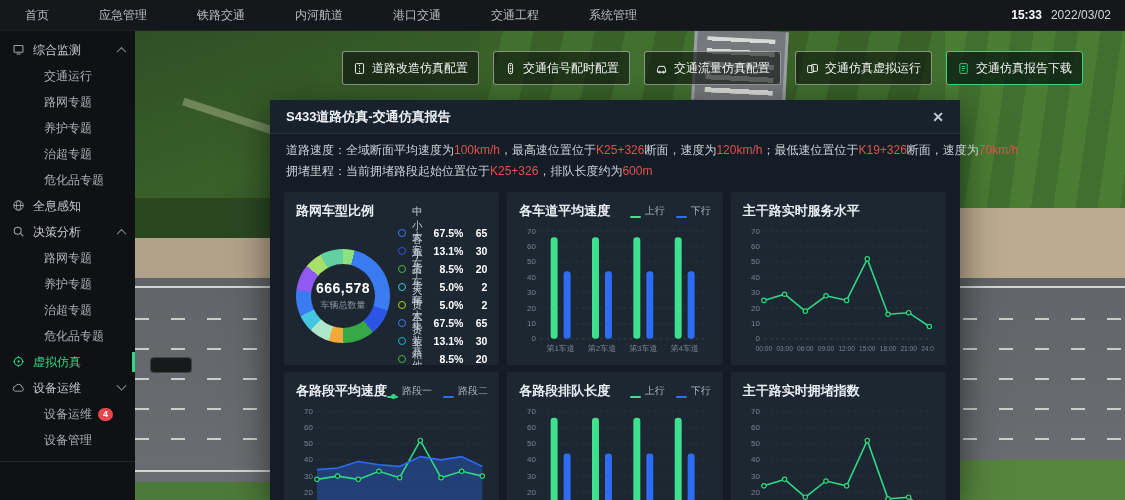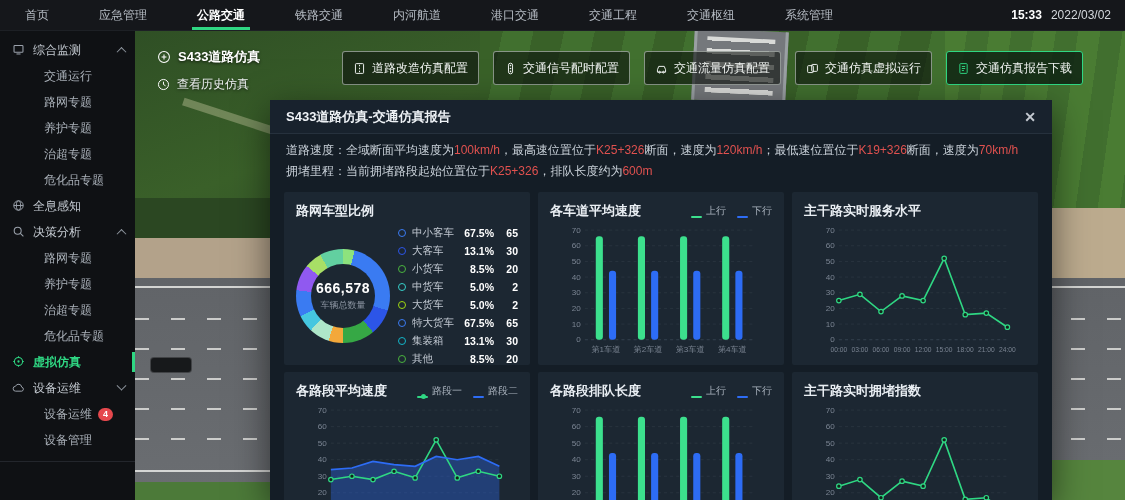--- a/index.html
+++ b/index.html
@@ -18,21 +18,21 @@
   
   .sidebar{position:absolute;top:30px;left:0;width:135px;bottom:0;background:#0f1114;z-index:40;padding-top:7px}
   .side-item{height:26px;display:flex;align-items:center;padding:0 10px 0 12px;font-size:12px;
        color:#c6ccd3;position:relative;cursor:pointer;white-space:nowrap}
   .side-item .s-icon{width:14px;height:14px;margin-right:7px;display:flex;color:#9aa1ab;flex:none}
   .side-item.sub{padding-left:44px;color:#aab1b9}
   .side-item .chev{margin-left:auto;width:6px;height:6px;border-right:1.4px solid #8e959e;
        border-bottom:1.4px solid #8e959e;flex:none}
   .chev.up{transform:rotate(-135deg) translate(-1px,-1px)}
   .chev.down{transform:rotate(45deg) translate(-2px,-2px)}
-  .side-item.active{color:#2fd783;font-weight:bold}
+  .side-item.active{color:#2fd783;font-weight:normal}
   .side-item.active .s-icon{color:#2fd783}
   .side-item.active::after{content:'';position:absolute;right:0;top:3px;bottom:3px;width:3px;background:#2fd783}
   .badge{background:#e5484d;color:#fff;font-size:9px;border-radius:8px;padding:1px 5px;margin-left:6px;line-height:11px;font-weight:bold}
   .side-div{height:1px;background:#23262c;margin:8px 0 0 0}
   
   .map{position:absolute;left:135px;top:30px;right:0;bottom:0;background:#3c612d;overflow:hidden;z-index:1}
   .map>div{position:absolute}
   .m-top-fields{left:0;top:0;right:0;height:195px;
      background:repeating-linear-gradient(102deg,#41702f 0 30px,#396128 30px 60px)}
   .m-fields-right{right:0;top:0;width:180px;height:200px;
@@ -63,21 +63,21 @@
   .sim-name{font-size:13px;font-weight:bold;display:flex;gap:7px;align-items:center;margin-bottom:10px;cursor:pointer}
   .history{font-size:12px;color:#eef1f2;display:flex;gap:7px;align-items:center;cursor:pointer}
   .ov-labels svg{flex:none}
   .btn-row{position:absolute;left:207px;top:21px;display:flex;gap:14px;z-index:10}
   .map-btn{height:24px;padding:4px 10px;display:flex;align-items:center;gap:6px;background:rgba(12,16,14,.6);
      border:1px solid rgba(222,229,226,.55);border-radius:3px;color:#f2f5f3;font-size:12px;cursor:pointer;white-space:nowrap}
   .map-btn .b-icon{display:flex;color:#f2f5f3}
   .map-btn.accent{border:1.5px solid #2fd783;background:rgba(8,24,16,.75)}
   .map-btn.accent .b-icon{color:#2fd783}
   
-  .modal{position:absolute;left:270px;top:100px;width:782px;height:400px;background:#141d26;z-index:60;
+  .modal{position:absolute;left:270px;top:100px;width:690px;height:400px;background:#141d26;z-index:60;
      box-shadow:0 10px 34px rgba(0,0,0,.55)}
   .modal-head{height:33px;display:flex;align-items:center;padding:0 16px;background:#18222d;
      border-bottom:1px solid #26313d;font-size:13px;font-weight:bold;color:#eef2f6}
   .close{margin-left:auto;color:#c4cad1;font-size:14px;cursor:pointer;line-height:1}
   .section-row{display:flex;align-items:center;padding:0 16px;margin-top:8px;height:26px}
   .section-title{font-size:13px;font-weight:bold;color:#e9eef3}
   .dl-btn{margin-left:auto;border:1px solid #2fae6f;color:#f0f5f2;font-size:11px;padding:3px 10px;
      border-radius:3px;background:rgba(25,50,38,.35);cursor:pointer}
   .summary{padding:0 16px;margin-top:6px;font-size:12px;color:#c9d1d9}
   .summary p{margin:0;line-height:21px;white-space:nowrap}
@@ -106,26 +106,24 @@
   .vt-pct{color:#fff;font-weight:bold;width:40px;text-align:right}
   .vt-val{color:#fff;font-weight:bold;width:24px;text-align:right}
 </style>
 </head>
 <body>
 
 <div class="nav">
   <div class="nav-items" id="navItems">
       <div class="nav-item">首页</div>
       <div class="nav-item">应急管理</div>
-      <div class="nav-item active">公路交通</div>
       <div class="nav-item">铁路交通</div>
       <div class="nav-item">内河航道</div>
       <div class="nav-item">港口交通</div>
       <div class="nav-item">交通工程</div>
-      <div class="nav-item">交通枢纽</div>
       <div class="nav-item">系统管理</div>
     </div>
   <div class="nav-right">
     <span class="time">15:33</span>
     <span>2022/03/02</span>
 
   </div>
 </div>
 
 <div class="sidebar" id="sidebar">
@@ -233,36 +231,20 @@
     <div class="lane" style="top:70px"></div>
     <div class="lane" style="top:100px"></div>
     <div class="lane" style="top:130px"></div>
     <div class="lane" style="top:160px"></div>
     <div class="edge" style="top:192px"></div>
   </div>
   <div class="m-car"></div>
   <div class="m-grass-bottom"></div>
   <div class="m-grass-right"></div>
 
-  <div class="ov-labels">
-    <div class="sim-name">
-      <svg width="14" height="14" viewBox="0 0 16 16" fill="none" stroke="#fff" stroke-width="1.2">
-        <circle cx="8" cy="8" r="6.2"></circle>
-          <path d="M8 5.2v5.6M5.2 8h5.6"></path>
-      </svg>
-      <span>S433道路仿真</span>
-    </div>
-    <div class="history">
-      <svg width="13" height="13" viewBox="0 0 16 16" fill="none" stroke="#fff" stroke-width="1.2">
-        <circle cx="8" cy="8" r="6.2"></circle>
-          <path d="M8 4.5V8l2.5 1.6"></path>
-      </svg>
-      <span>查看历史仿真</span>
-    </div>
-  </div>
   <div class="btn-row" id="btnRow">
       <div class="map-btn">
         <span class="b-icon">
           <svg width="13" height="13" viewBox="0 0 16 16" fill="none" stroke="currentColor" stroke-width="1.2">
             <rect x="3" y="2" width="10" height="12" rx="1"></rect>
             <path d="M8 3.5v1.8m0 1.8v1.8m0 1.8v1.8"></path>
           </svg>
         </span>
         <span>道路改造仿真配置</span>
       </div>

